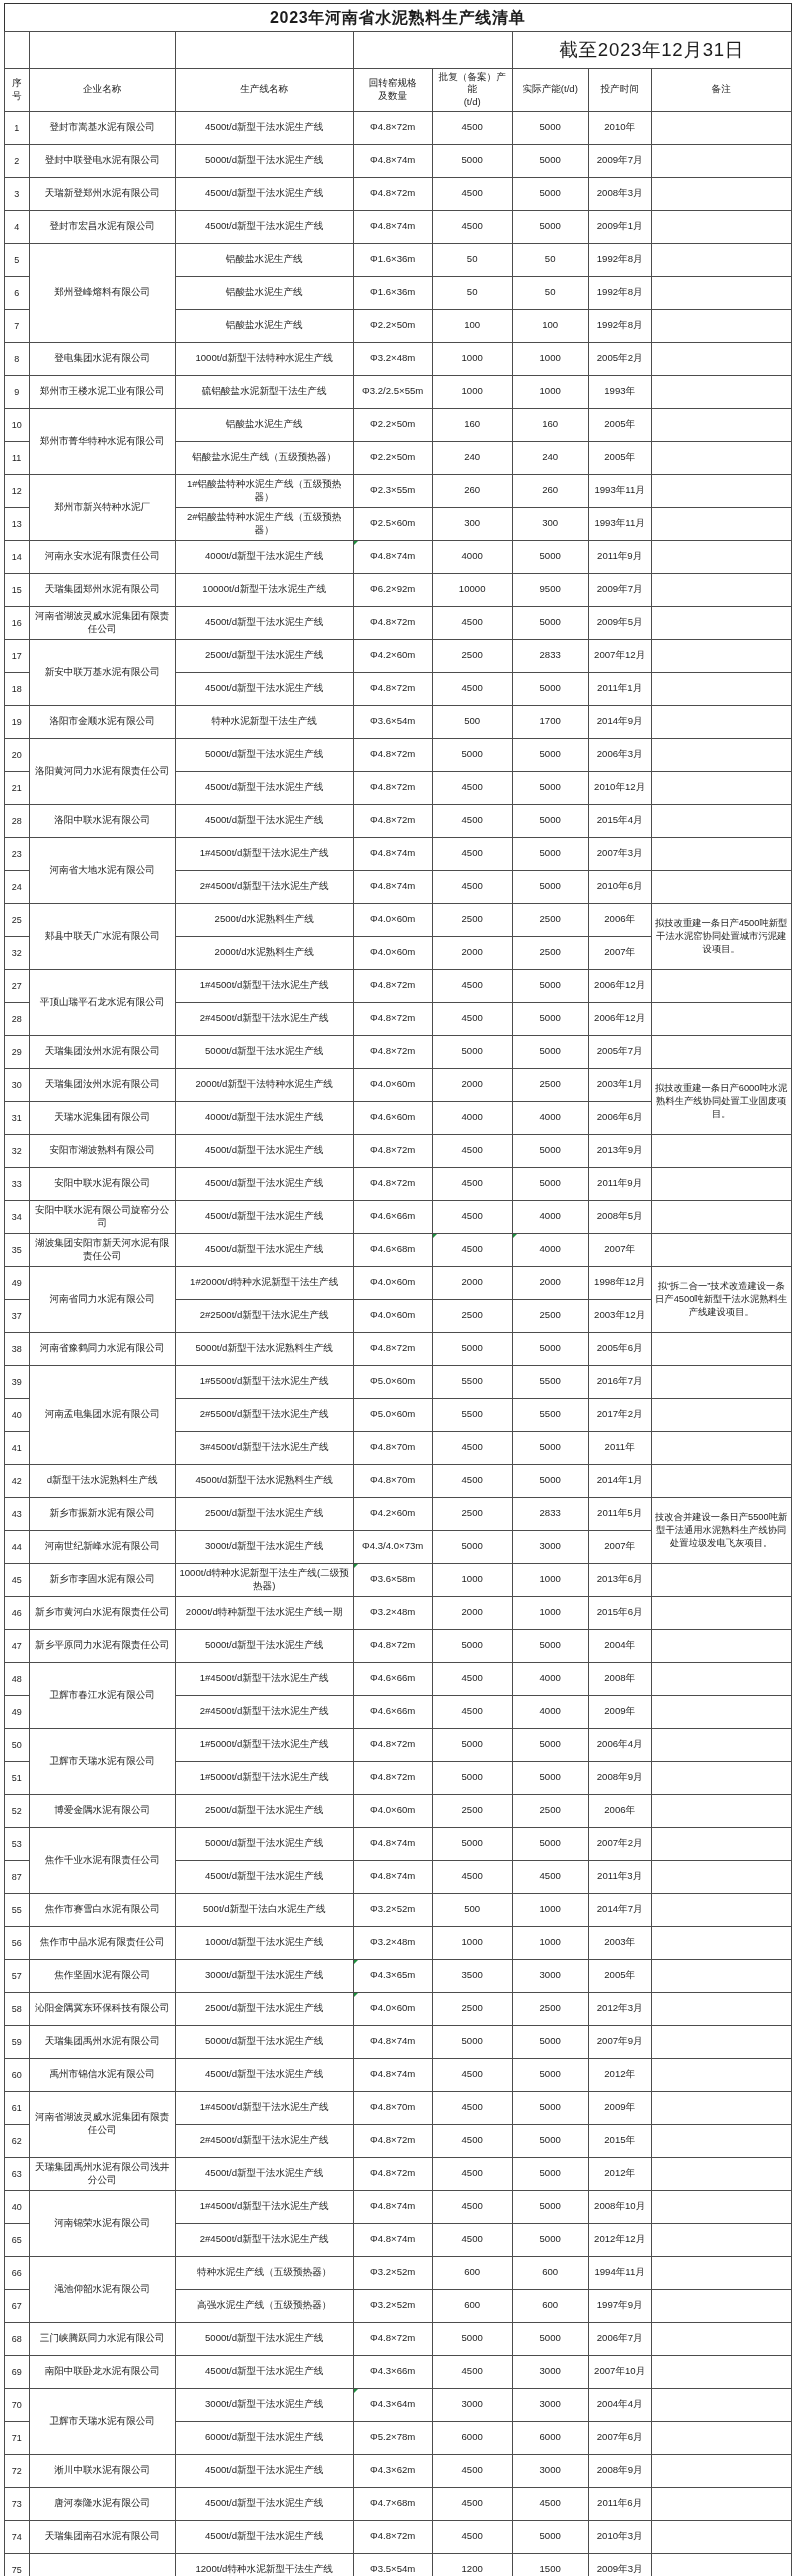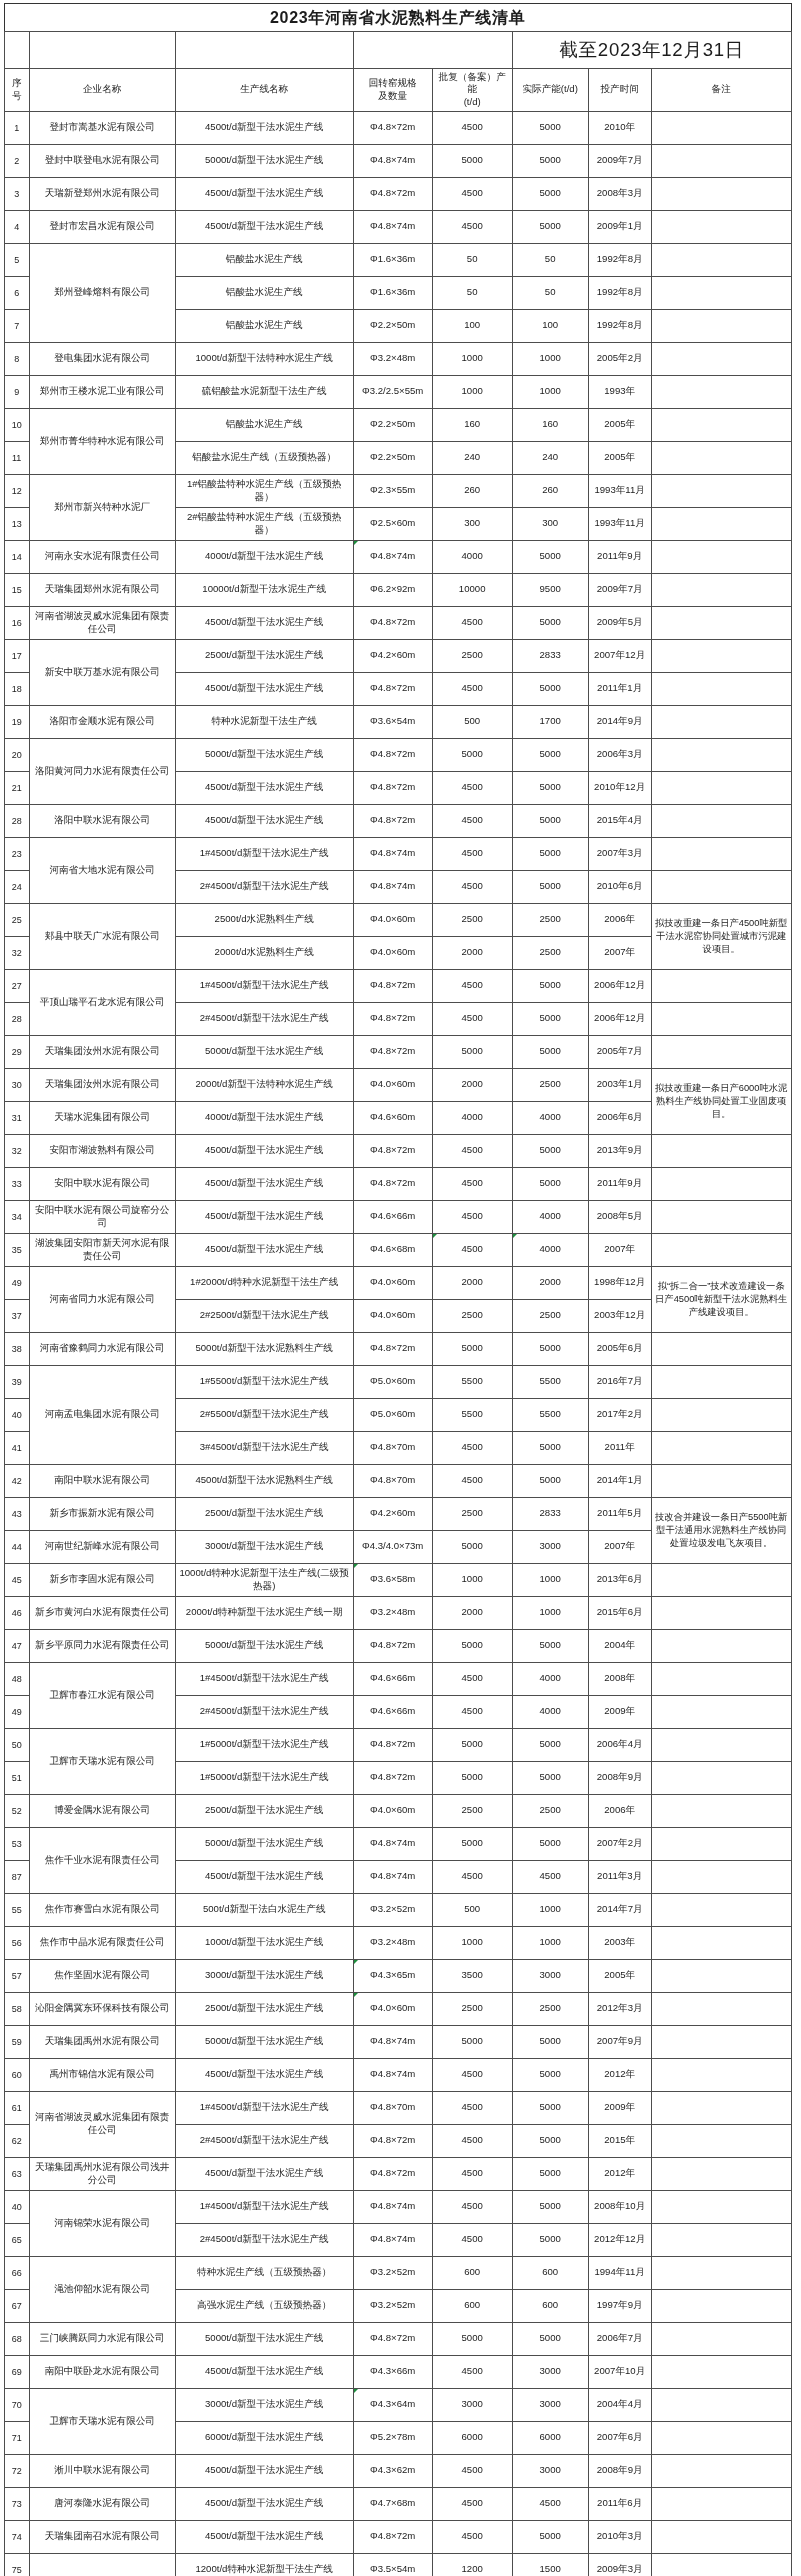--- a/index.html
+++ b/index.html
@@ -490,21 +490,21 @@
           <td class="c-no">41</td>
           <td class="c-line">3#4500t/d新型干法水泥生产线</td>
           <td class="c-kiln">Φ4.8×70m</td>
           <td class="c-num">4500</td>
           <td class="c-num">5000</td>
           <td class="c-date">2011年</td>
           <td class="c-remark"></td>
         </tr>
         <tr>
           <td class="c-no">42</td>
-          <td class="c-company">南阳中联水泥有限公司</td>
+          <td class="c-company">d新型干法水泥熟料生产线</td>
           <td class="c-line">4500t/d新型干法水泥熟料生产线</td>
           <td class="c-kiln">Φ4.8×70m</td>
           <td class="c-num">4500</td>
           <td class="c-num">5000</td>
           <td class="c-date">2014年1月</td>
           <td class="c-remark"></td>
         </tr>
         <tr>
           <td class="c-no">43</td>
           <td class="c-company">新乡市振新水泥有限公司</td>

